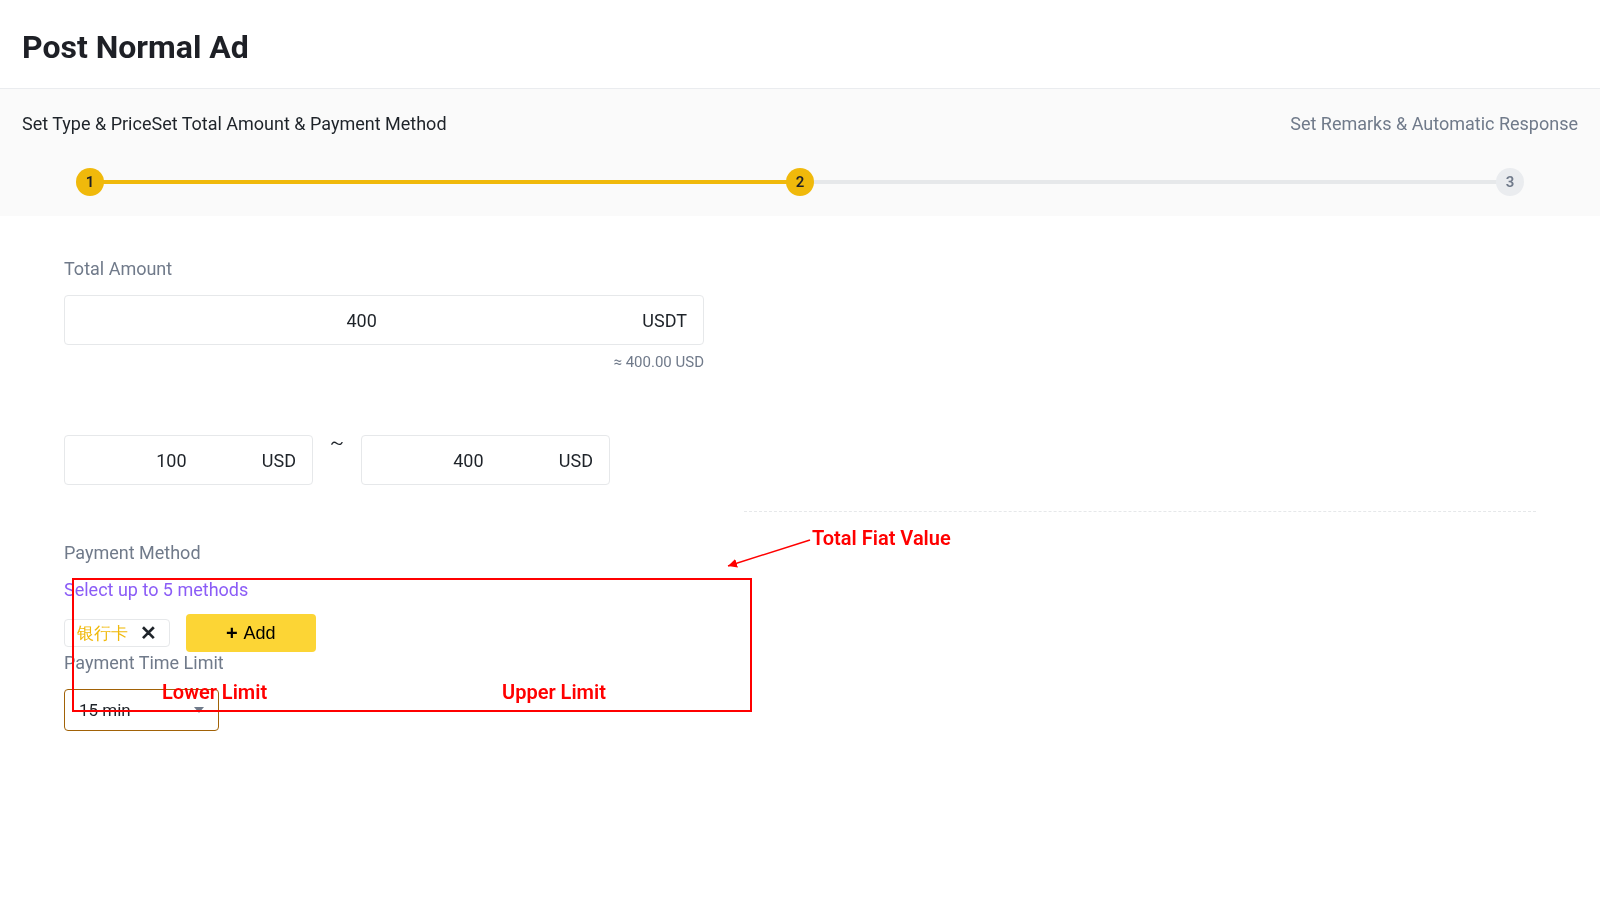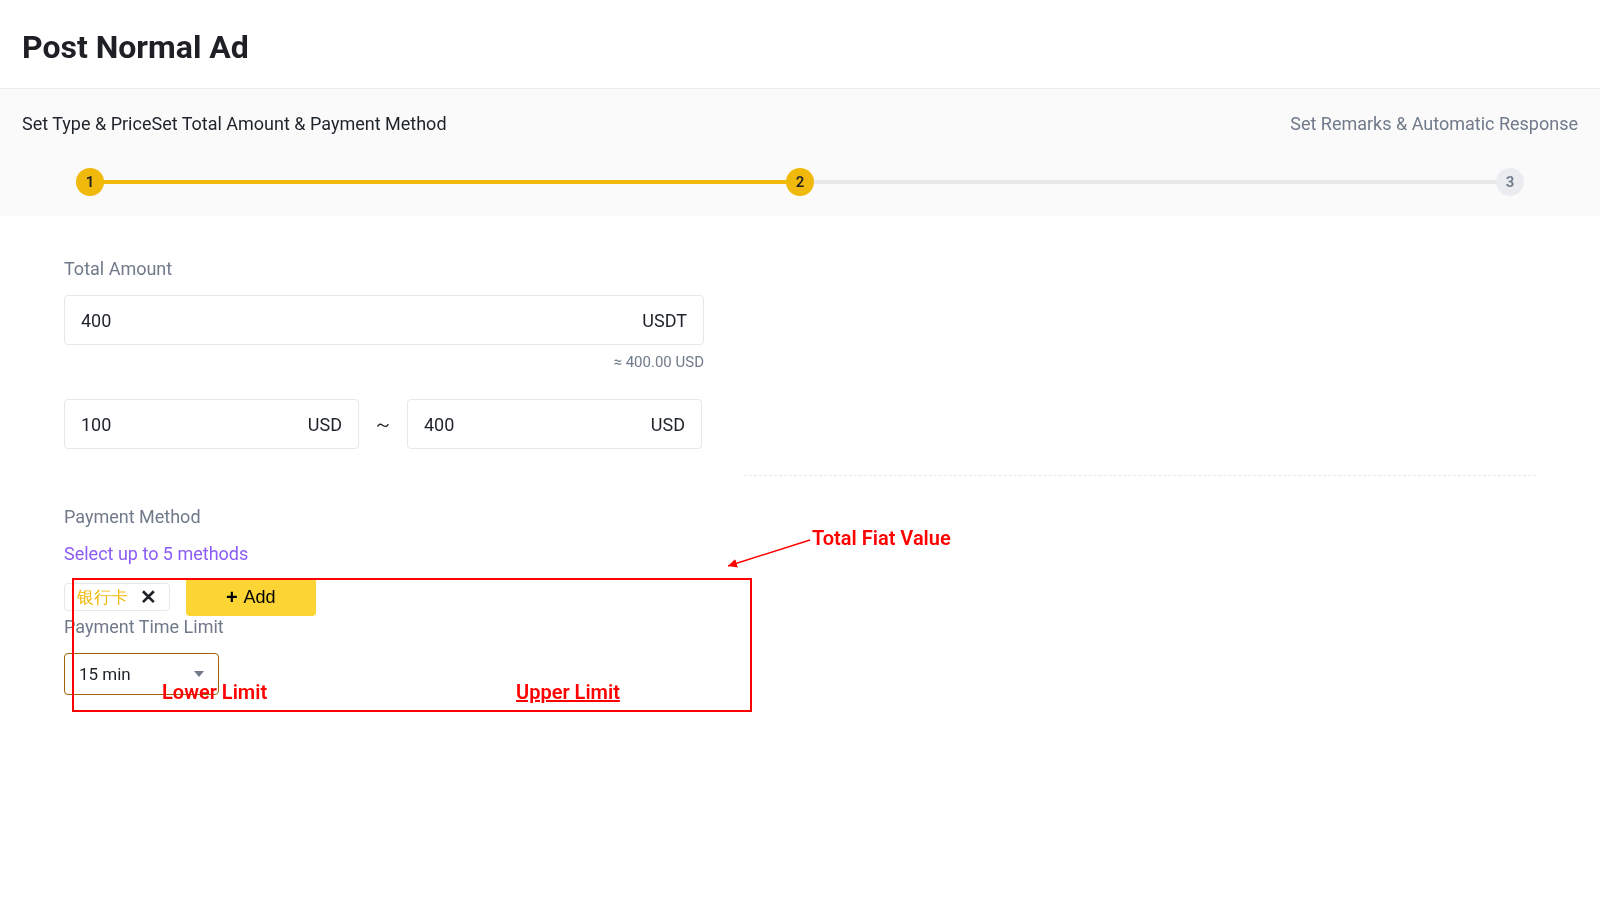--- a/index.html
+++ b/index.html
@@ -80,20 +80,21 @@
   .input-box {
     display: flex;
     align-items: center;
     border: 1px solid #e6e8ea;
     border-radius: 4px;
     height: 50px;
     padding: 0 16px;
     font-size: 18px;
     color: #1e2329;
     background: #fff;
+    text-align: center;
   }
   .input-box .value { flex: 1; outline: none; border: none; font-size: 18px; color:#1e2329; background:transparent;}
   .input-box .suffix { color: #1e2329; font-weight:400;}
   .total-wrap { width: 640px; }
   .approx {
     text-align: right;
     font-size: 15px;
     color: #707a8a;
     margin-top: 8px;
     width: 640px;
@@ -104,41 +105,41 @@
     padding-top: 10px;
     position: relative;
     width: 660px;
   }
   .ol-row {
     display: flex;
     align-items: center;
     gap: 14px;
     margin-top: 14px;
   }
-  .ol-row .input-box { width: 295px; }
+  .ol-row .input-box { width: 249px; margin-top: 36px; }
   .tilde { font-size: 20px; color: #1e2329; }
 
   .red-box {
     position: absolute;
     border: 2px solid #ff0000;
     left: 50px;
     top: 362px;
     width: 680px;
     height: 134px;
     pointer-events: none;
   }
   .anno {
     position: absolute;
     color: #ff0000;
     font-weight: 600;
     font-size: 20px;
     pointer-events: none;
   }
   .anno.lower { left: 140px; top: 464px; }
-  .anno.upper { left: 494px; top: 464px; text-decoration: underline; }
+  .anno.upper { left: 480px; top: 464px; }
   .anno.total { left: 790px; top: 310px; text-align: center; }
   .arrow-svg {
     position: absolute;
     left: 700px;
     top: 320px;
     pointer-events: none;
   }
 
   .dotted-sep {
     border: none;

